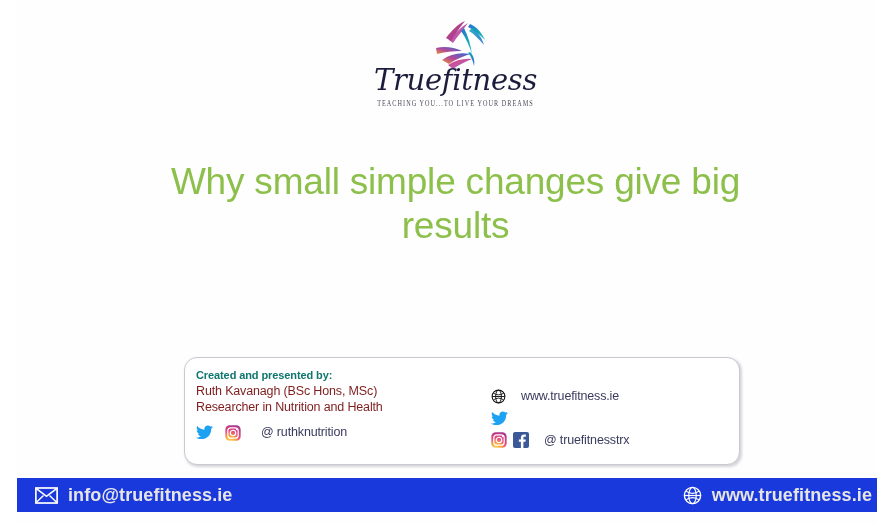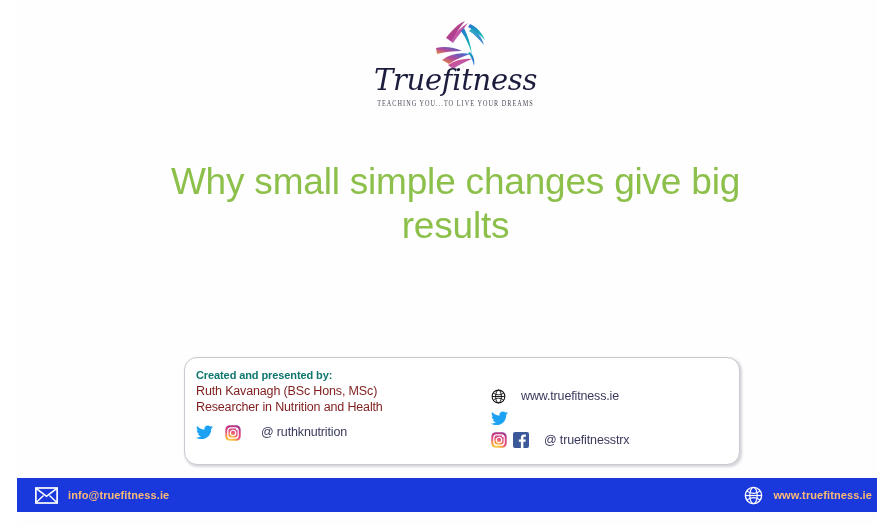--- a/index.html
+++ b/index.html
@@ -128,22 +128,22 @@
     left:0; top:478px;
     width:877px; height:34px;
     background:#1a39dd;
     display:flex;
     align-items:center;
     justify-content:space-between;
     padding:0 22px 0 18px;
   }
   .foot-group { display:flex; align-items:center; gap:10px; }
   .foot-text {
-    color:#fdba74;
-    font-size:11px;
+    color:#e5e5e5;
+    font-size:18px;
     font-weight:bold;
     letter-spacing:0.1px;
   }
 </style>
 </head>
 <body>
 
 <div class="slide">
 
   <div class="logo-block">

